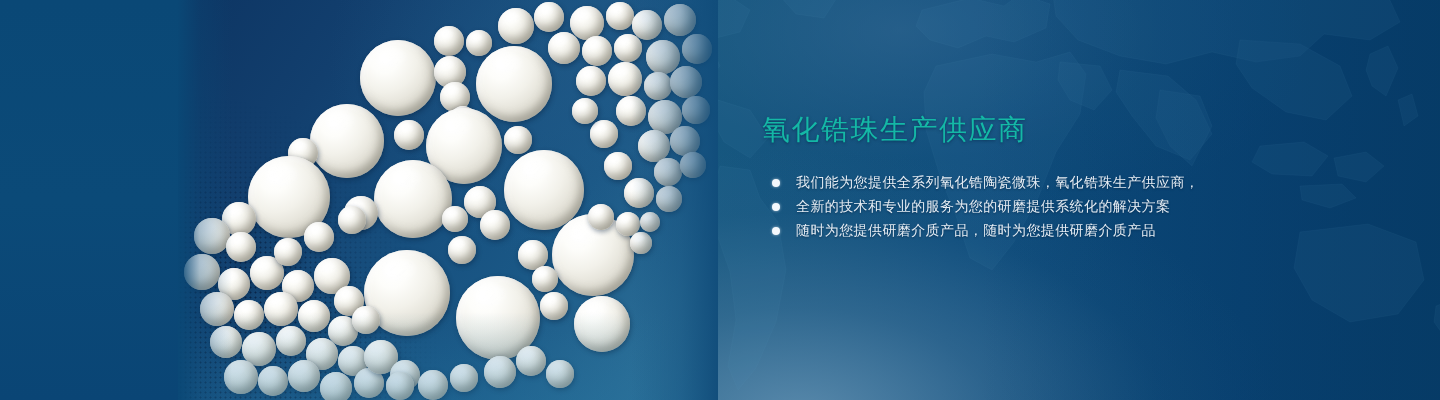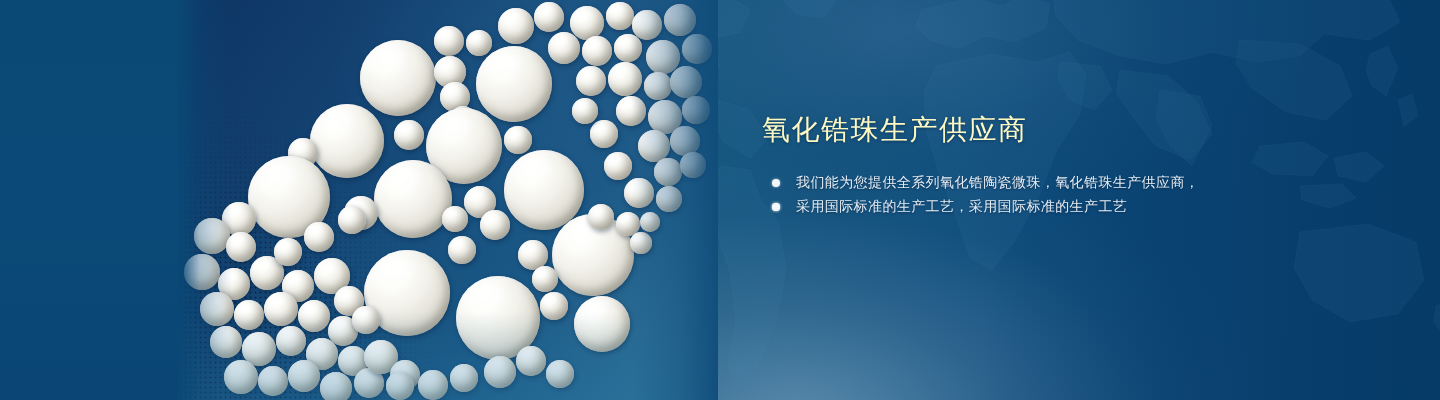--- a/index.html
+++ b/index.html
@@ -95,21 +95,21 @@
   .bead.sm::after{ left:22%; top:14%; width:40%; height:28%; filter:blur(1px); }
 
   
   .textcol{
     position:absolute; left:762px; top:0;
     width:560px; height:400px;
   }
   .headline{
     position:absolute; top:113px; left:0;
     font-size:28px; line-height:34px;
-    color:#fef9c3; font-weight:400;
+    color:#14b8a6; font-weight:400;
     letter-spacing:1.5px;
     text-shadow:0 1px 3px rgba(4,32,62,0.55);
     white-space:nowrap;
   }
   .bullets{
     position:absolute; top:171px; left:4px;
     width:470px;
   }
   .bullet{
     position:relative;
@@ -303,23 +303,24 @@
 
     <div class="bullets">
 
       <div class="bullet">
         <span class="dot"></span>
         <span>我们能为您提供全系列氧化锆陶瓷微珠，氧化锆珠生产供应商，</span>
       </div>
 
       <div class="bullet">
         <span class="dot"></span>
+        <span>全新的技术和专业的服务为您的研磨提供系统化的解决方案</span>
       </div>
 
       <div class="bullet">
         <span class="dot"></span>
-        <span>采用国际标准的生产工艺，采用国际标准的生产工艺</span>
+        <span>随时为您提供研磨介质产品，随时为您提供研磨介质产品</span>
       </div>
 
     </div>
   </div>
 
 </div>
 
 </body></html>

